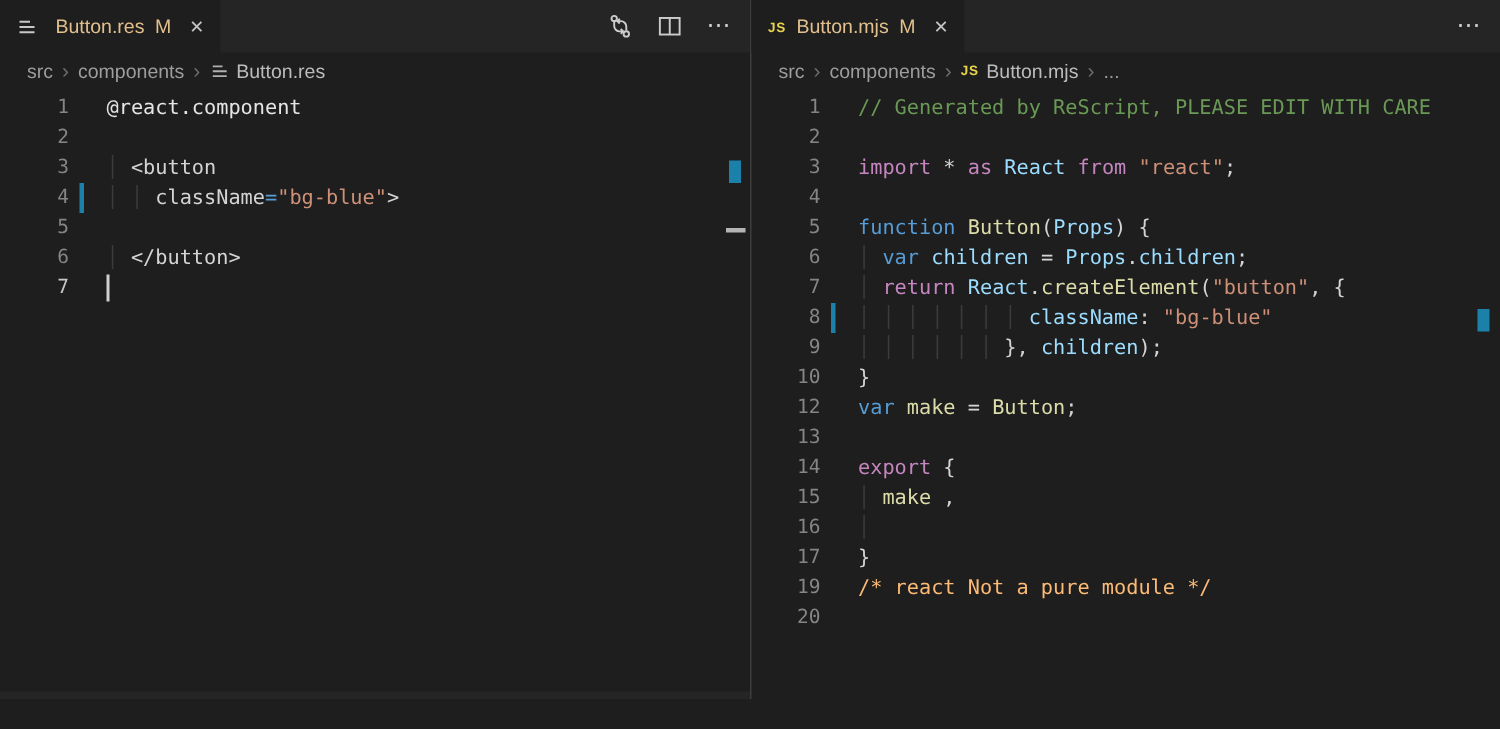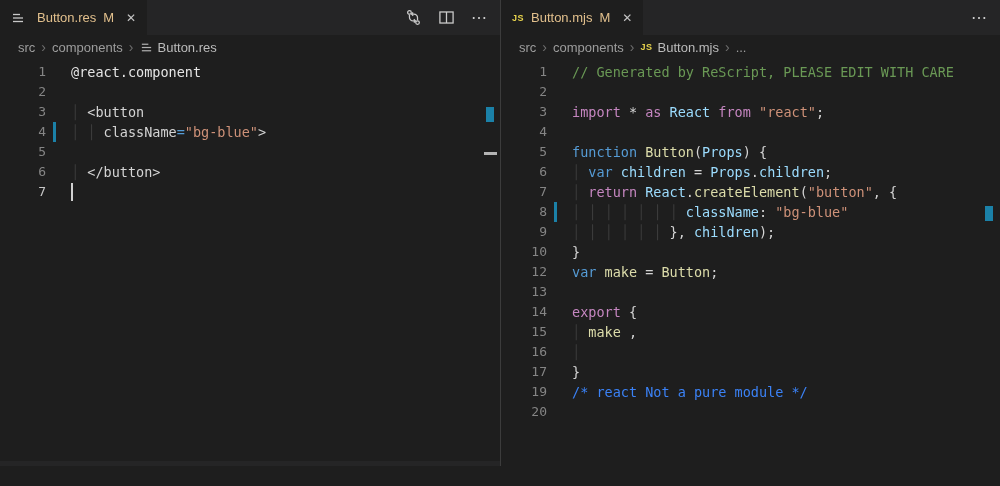--- a/index.html
+++ b/index.html
@@ -146,18 +146,18 @@
       <div class="line"><span class="num">7</span><span class="gitslot"></span><span class="codetext"><span style="color: rgb(59, 59, 59);">│ </span><span style="color: rgb(197, 134, 192);">return</span><span style="color: rgb(212, 212, 212);"> </span><span style="color: rgb(156, 220, 254);">React</span><span style="color: rgb(212, 212, 212);">.</span><span style="color: rgb(220, 220, 170);">createElement</span><span style="color: rgb(212, 212, 212);">(</span><span style="color: rgb(206, 145, 120);">"button"</span><span style="color: rgb(212, 212, 212);">, {</span></span></div>
       <div class="line"><span class="num">8</span><span class="gitslot" style="background: rgb(27, 129, 168);"></span><span class="codetext"><span style="color: rgb(59, 59, 59);">│ │ │ │ │ │ │ </span><span style="color: rgb(156, 220, 254);">className</span><span style="color: rgb(212, 212, 212);">: </span><span style="color: rgb(206, 145, 120);">"bg-blue"</span></span></div>
       <div class="line"><span class="num">9</span><span class="gitslot"></span><span class="codetext"><span style="color: rgb(59, 59, 59);">│ │ │ │ │ │ </span><span style="color: rgb(212, 212, 212);">}, </span><span style="color: rgb(156, 220, 254);">children</span><span style="color: rgb(212, 212, 212);">);</span></span></div>
       <div class="line"><span class="num">10</span><span class="gitslot"></span><span class="codetext"><span style="color: rgb(212, 212, 212);">}</span></span></div>
       <div class="line"><span class="num">12</span><span class="gitslot"></span><span class="codetext"><span style="color: rgb(86, 156, 214);">var</span><span style="color: rgb(212, 212, 212);"> </span><span style="color: rgb(220, 220, 170);">make</span><span style="color: rgb(212, 212, 212);"> = </span><span style="color: rgb(220, 220, 170);">Button</span><span style="color: rgb(212, 212, 212);">;</span></span></div>
       <div class="line"><span class="num">13</span><span class="gitslot"></span><span class="codetext"></span></div>
       <div class="line"><span class="num">14</span><span class="gitslot"></span><span class="codetext"><span style="color: rgb(197, 134, 192);">export</span><span style="color: rgb(212, 212, 212);"> {</span></span></div>
       <div class="line"><span class="num">15</span><span class="gitslot"></span><span class="codetext"><span style="color: rgb(59, 59, 59);">│ </span><span style="color: rgb(220, 220, 170);">make</span><span style="color: rgb(212, 212, 212);"> ,</span></span></div>
       <div class="line"><span class="num">16</span><span class="gitslot"></span><span class="codetext"><span style="color: rgb(59, 59, 59);">│</span></span></div>
       <div class="line"><span class="num">17</span><span class="gitslot"></span><span class="codetext"><span style="color: rgb(212, 212, 212);">}</span></span></div>
-      <div class="line"><span class="num">19</span><span class="gitslot"></span><span class="codetext"><span style="color: #3b82f6;">/* react Not a pure module */</span></span></div>
+      <div class="line"><span class="num">19</span><span class="gitslot"></span><span class="codetext"><span style="color: #fdba74;">/* react Not a pure module */</span></span></div>
       <div class="line"><span class="num">20</span><span class="gitslot"></span><span class="codetext"></span></div>
     </div>
 
   <div class="ruler-mark" style="left:484px; top:206px; width:8px; height:15px; background:#1B81A8;"></div>
 </div>
 
 </body></html>

